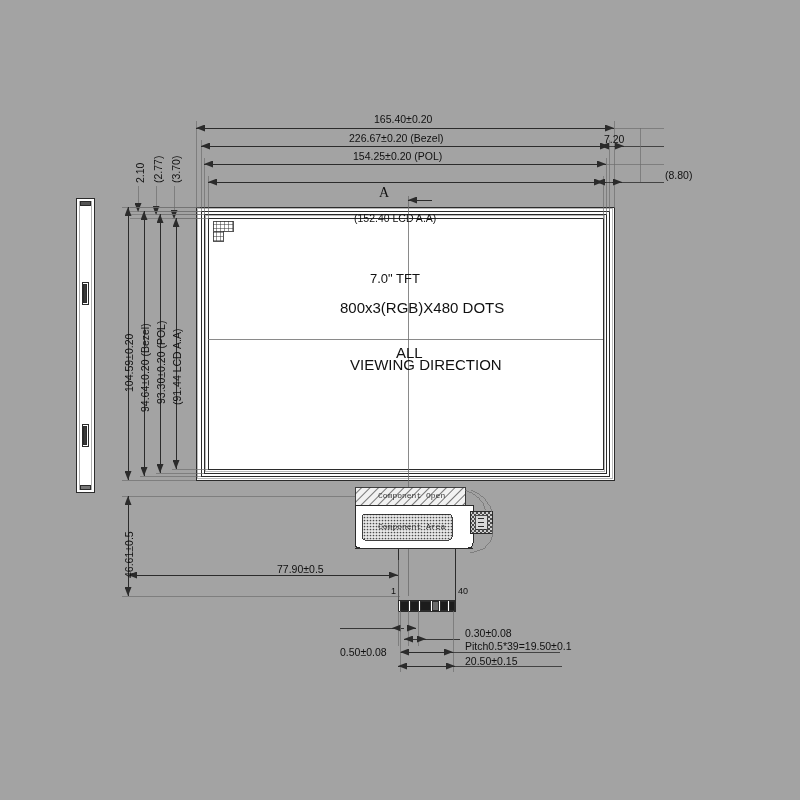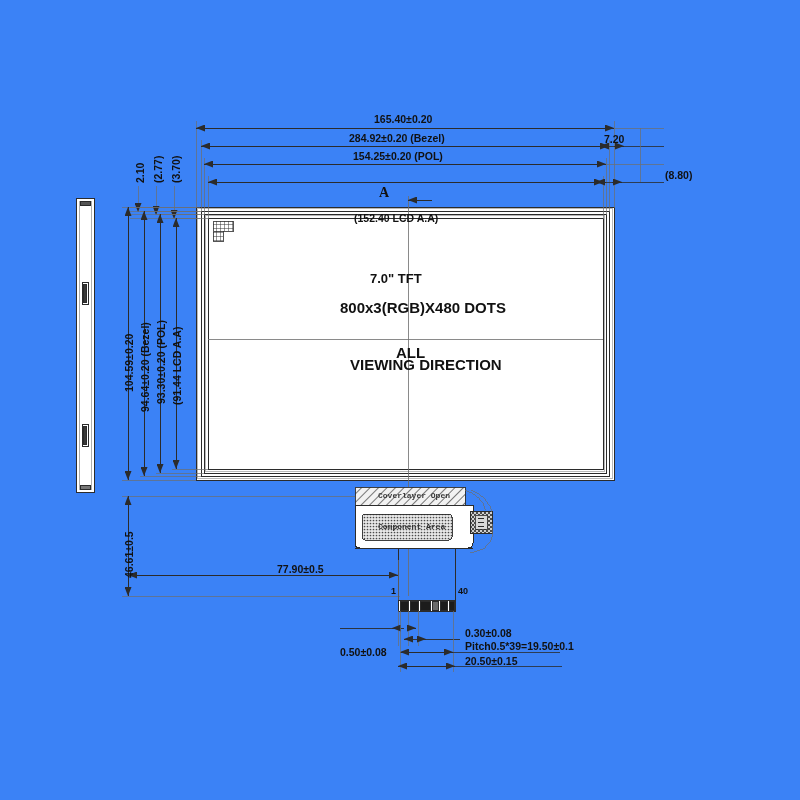--- a/index.html
+++ b/index.html
@@ -1,18 +1,18 @@
 <!DOCTYPE html>
 <html><head>
 <meta charset="utf-8">
 <style>
   html,body{margin:0;padding:0;background:#fff;}
   body{width:800px;height:800px;overflow:hidden;
        font-family:"Liberation Sans",sans-serif;color:#1a1a1a;}
-  #stage{position:relative;width:800px;height:800px;background:#3b82f6;font-weight:bold;}
+  #stage{position:relative;width:800px;height:800px;background:#a3a3a3;}
   svg{position:absolute;left:0;top:0;}
   .lbl{position:absolute;font-family:"Liberation Sans",sans-serif;
        color:#111;white-space:nowrap;line-height:1;}
   .dim{font-size:10.5px;}
   .dimv{font-size:10.5px;transform-origin:0 0;}
   .tiny{font-size:8px;}
   .mono{font-family:"Liberation Mono",monospace;}
   .ctr{font-size:15px;}
   .big{font-size:13px;}
   .pin{font-size:9px;}
@@ -204,21 +204,21 @@
     </g>
 
     <g>
       <line x1="408" y1="200" x2="432" y2="200" stroke="#2b2b2b" marker-start="url(#ahr)"></line>
     </g>
 
   </g>
 </svg>
 
 <div class="lbl dim" style="left:374px;top:114px;">165.40±0.20</div>
-<div class="lbl dim" style="left:349px;top:133px;">284.92±0.20 (Bezel)</div>
+<div class="lbl dim" style="left:349px;top:133px;">226.67±0.20 (Bezel)</div>
 <div class="lbl dim" style="left:353px;top:151px;">154.25±0.20 (POL)</div>
 <div class="lbl dim" style="left:354px;top:169px;margin-top:44px;">(152.40 LCD A.A)</div>
 
 <div class="lbl dim" style="left:604px;top:134px;">7.20</div>
 <div class="lbl dim" style="left:641px;top:170px;margin-left:24px;">(8.80)</div>
 
 <div class="lbl dimv" style="left:135px;top:183px;transform:rotate(-90deg);">2.10</div>
 <div class="lbl dimv" style="left:153px;top:183px;transform:rotate(-90deg);">(2.77)</div>
 <div class="lbl dimv" style="left:171px;top:183px;transform:rotate(-90deg);">(3.70)</div>
 
@@ -228,21 +228,21 @@
 <div class="lbl dimv" style="left:172px;top:405px;transform:rotate(-90deg);">(91.44 LCD A.A)</div>
 <div class="lbl dimv" style="left:124px;top:578px;transform:rotate(-90deg);">46.61±0.5</div>
 
 <div class="lbl" style="left:379px;top:186px;font-size:14px;font-family:'Liberation Serif',serif;">A</div>
 
 <div class="lbl big" style="left:370px;top:272px;">7.0" TFT</div>
 <div class="lbl ctr" style="left:340px;top:300px;">800x3(RGB)X480 DOTS</div>
 <div class="lbl ctr" style="left:350px;top:325px;margin-top:32px;">VIEWING DIRECTION</div>
 <div class="lbl ctr" style="left:396px;top:345px;">ALL</div>
 
-<div class="lbl tiny mono" style="left:378px;top:492px;color:#3a3a3a;">Coverlayer Open</div>
+<div class="lbl tiny mono" style="left:378px;top:492px;color:#3a3a3a;">Component Open</div>
 <div class="lbl tiny mono" style="left:378px;top:523px;color:#2f2f2f;">Component Area</div>
 
 <div class="lbl pin" style="left:391px;top:587px;">1</div>
 <div class="lbl pin" style="left:458px;top:587px;">40</div>
 
 <div class="lbl dim" style="left:277px;top:564px;">77.90±0.5</div>
 <div class="lbl dim" style="left:340px;top:607px;margin-top:40px;">0.50±0.08</div>
 <div class="lbl dim" style="left:465px;top:628px;">0.30±0.08</div>
 <div class="lbl dim" style="left:465px;top:641px;">Pitch0.5*39=19.50±0.1</div>
 <div class="lbl dim" style="left:465px;top:656px;">20.50±0.15</div>

